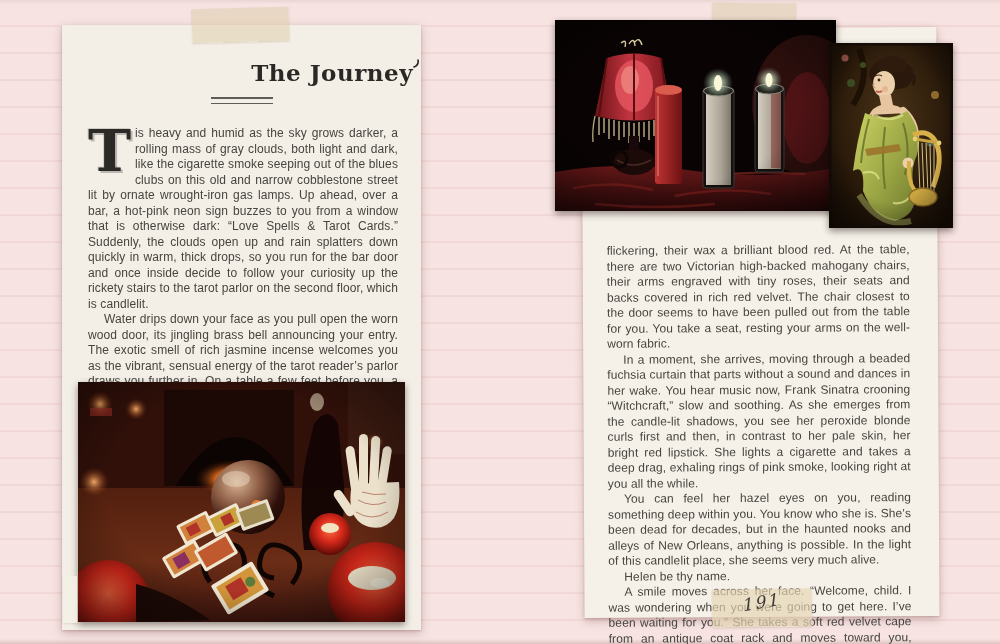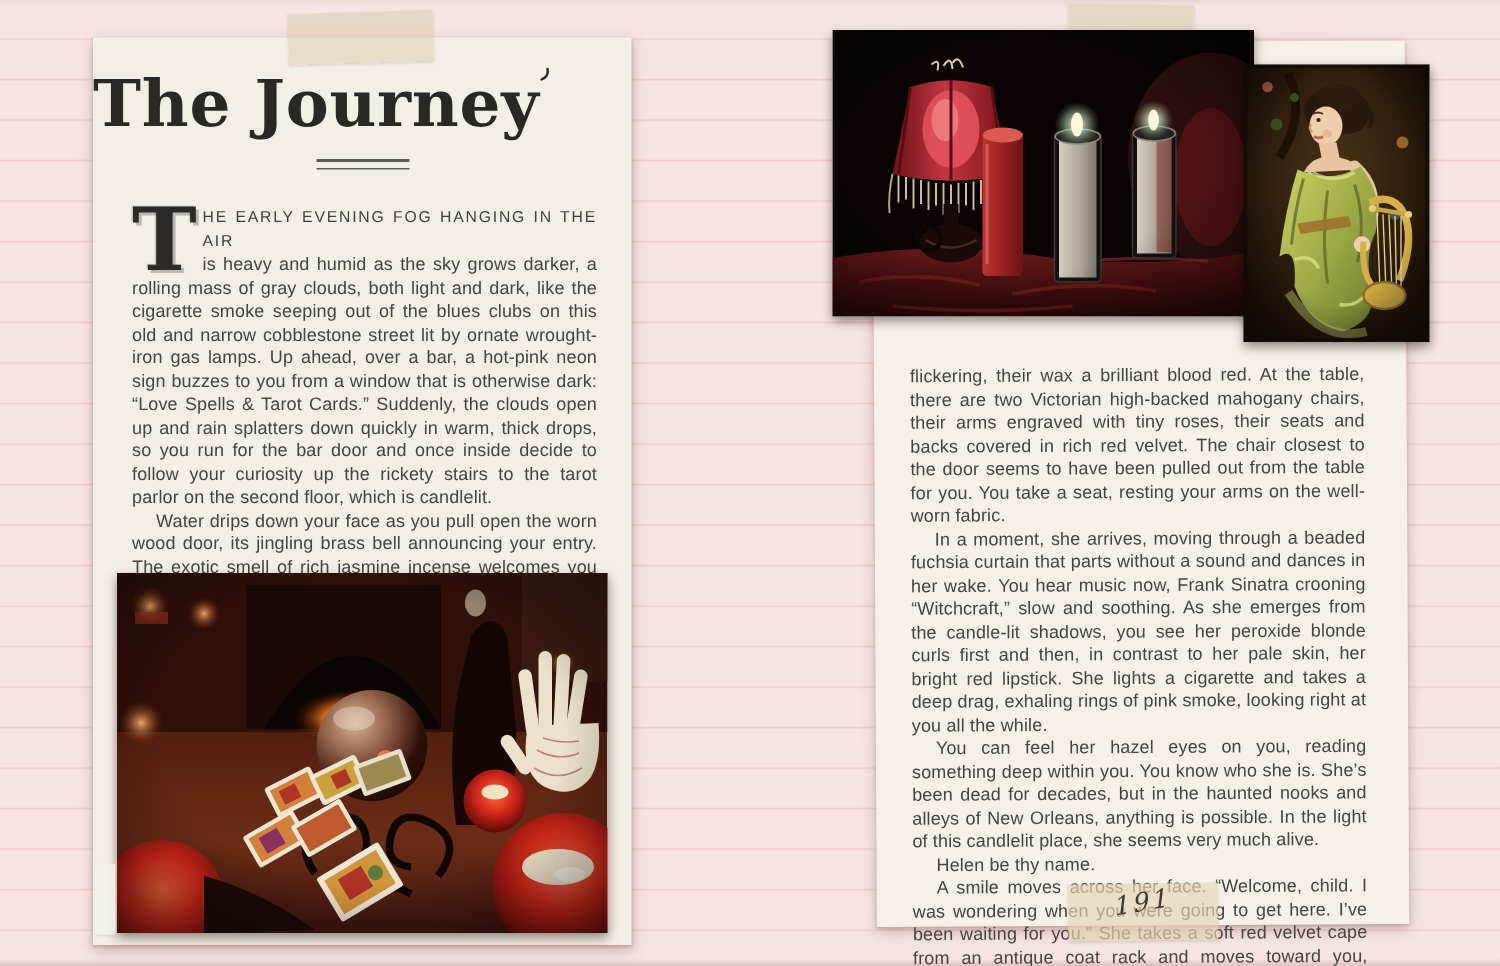--- a/index.html
+++ b/index.html
@@ -13,23 +13,23 @@
   }
   
   .page{
     position:absolute;background:#f4efe6;
     box-shadow:0 3px 9px rgba(130,80,80,.35),0 1px 2px rgba(110,60,60,.25);
   }
   .page-left{left:62px;top:25px;width:359px;height:605px;z-index:2;}
   .page-right{left:583px;top:28px;width:355px;height:589px;z-index:1;background:#f6f1e8;transform:rotate(-.3deg);}
   
   .title{
-    margin:20px 0 0 0;text-align:left;
+    margin:34px 0 0 0;text-align:right;
     font-family:"DejaVu Serif",serif;font-weight:700;
-    font-size:43px;letter-spacing:.5px;color:#2a2825;
+    font-size:23px;letter-spacing:.5px;color:#2a2825;
   }
   .title-swash{display:inline-block;width:8px;height:10px;vertical-align:top;}
   .rule{width:62px;height:4px;margin:11px auto 0 auto;
     border-top:2px solid #5d5c57;border-bottom:1px solid #5d5c57;}
   .body-left{
     margin:22px 23px 0 26px;color:#45443f;font-size:12px;line-height:15.5px;
     text-align:justify;letter-spacing:.1px;
   }
   .body-left p{margin:0;}
   .dropcap{
@@ -75,21 +75,20 @@
 <div class="stage">
 
   <div class="page page-left">
     <h1 class="title"><span>The Journey</span><svg class="title-swash" viewBox="0 0 8 10">
           <path d="M1 8 Q6 6 5 1" stroke="#2a2825" stroke-width="1.6" fill="none" stroke-linecap="round"></path>
         </svg></h1>
     <div class="rule"></div>
     <div class="body-left">
       <p>
         <span class="dropcap">T</span>
-        <span class="lead">HE EARLY EVENING FOG HANGING IN THE AIR</span>
         <span>is heavy and humid as the sky grows darker, a rolling mass of gray clouds, both light and dark, like the cigarette smoke seeping out of the blues clubs on this old and narrow cobblestone street lit by ornate wrought-iron gas lamps. Up ahead, over a bar, a hot-pink neon sign buzzes to you from a window that is otherwise dark: “Love Spells &amp; Tarot Cards.” Suddenly, the clouds open up and rain splatters down quickly in warm, thick drops, so you run for the bar door and once inside decide to follow your curiosity up the rickety stairs to the tarot parlor on the second floor, which is candlelit.</span>
       </p>
       <p style="text-indent:16px;">Water drips down your face as you pull open the worn wood door, its jingling brass bell announcing your entry. The exotic smell of rich jasmine incense welcomes you as the vibrant, sensual energy of the tarot reader’s parlor draws you further in. On a table a few feet before you, a rich purple and red silk cloth spills across its surface, and upon the cloth stand numerous candles of varying sizes, lit with flames high and</p>
     </div>
 
     <div class="photo tarot-photo">
       <svg width="327" height="240" viewBox="0 0 327 240">
         <defs>
           <linearGradient id="tbl" x1="0" y1="0" x2="0" y2="1">
             <stop offset="0" stop-color="#2a0e09"></stop>

